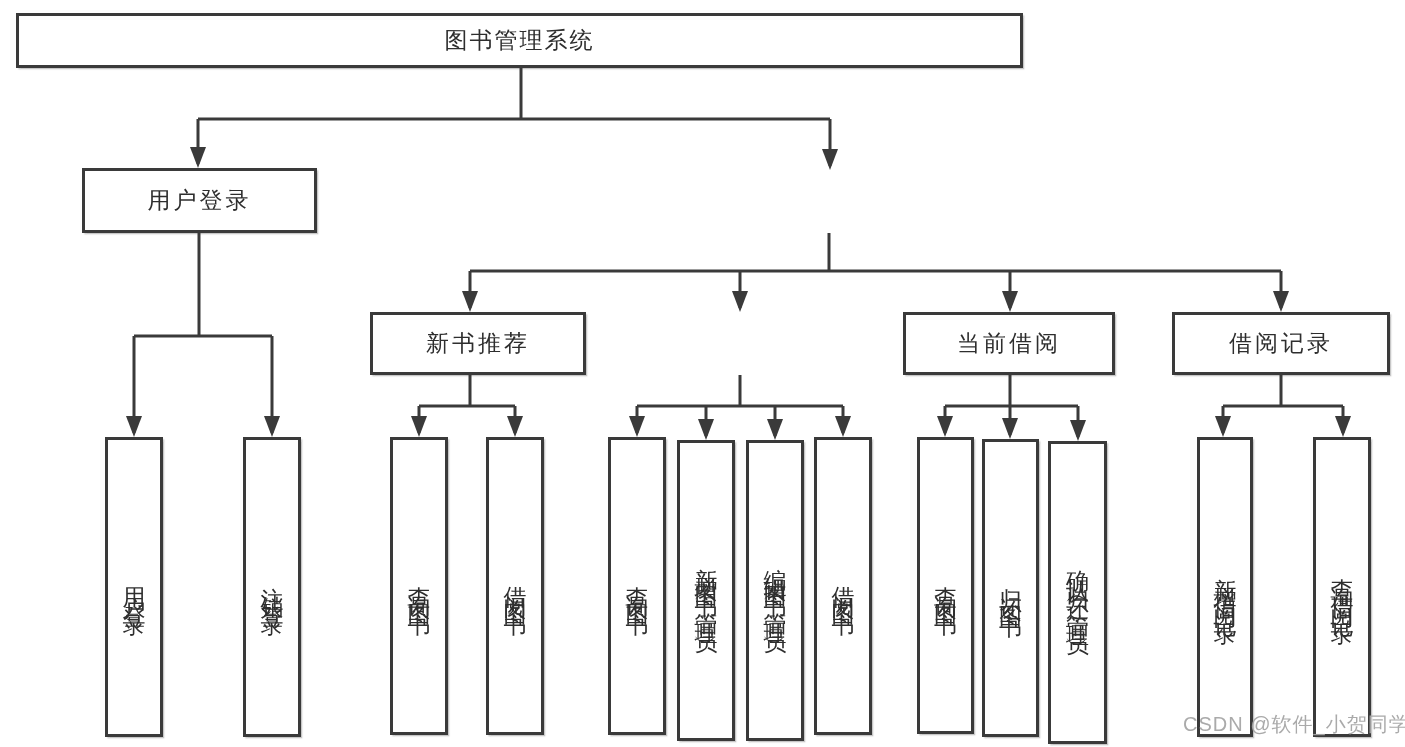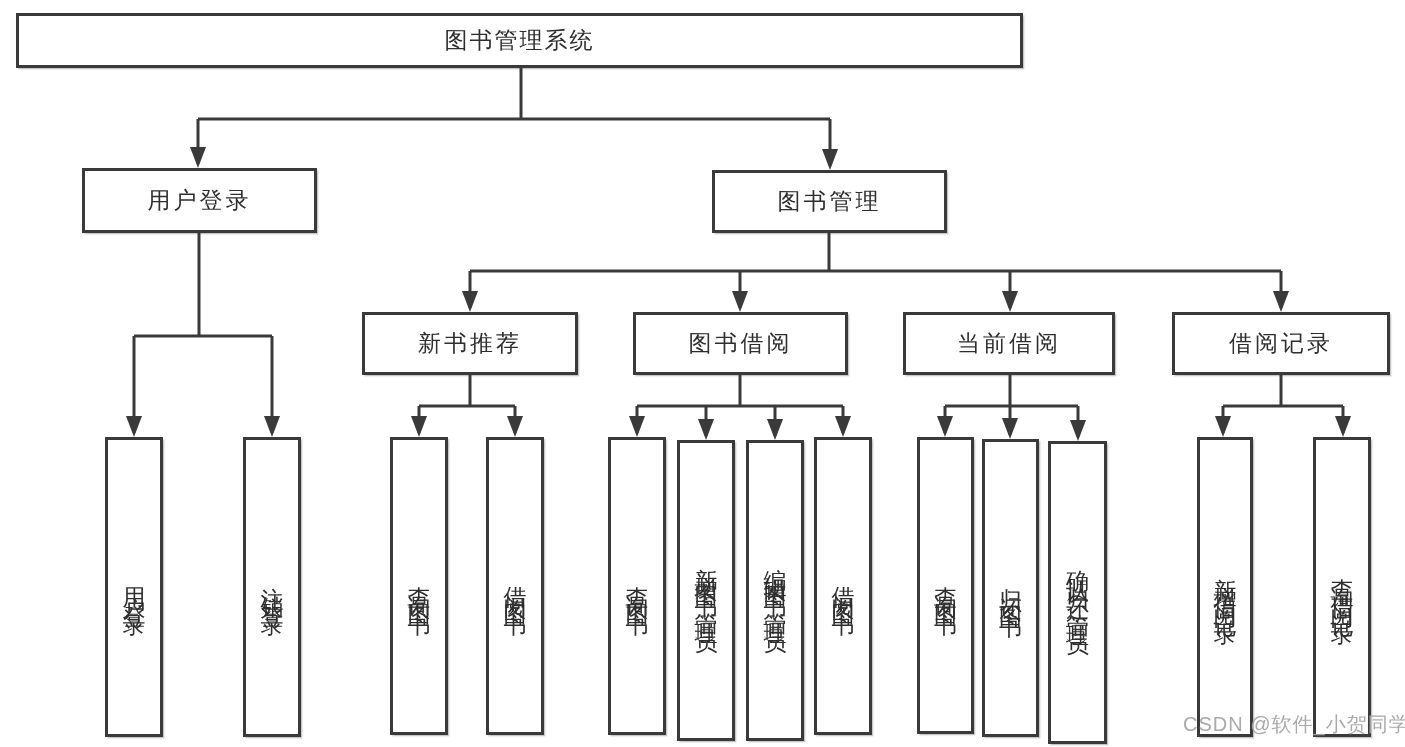--- a/index.html
+++ b/index.html
@@ -35,29 +35,23 @@
 
 <div class="stage">
 
   <div class="node title" style="left:16px; top:13px; width:1007px; height:55px;">
     <span>图书管理系统</span>
   </div>
 
   <div class="node" style="left:82px; top:168px; width:235px; height:65px;">
     <span>用户登录</span>
   </div>
-  <div class="node" style="left:712px; top:170px; width:235px; height:63px;">
-    <span>图书管理</span>
-  </div>
 
-  <div class="node" style="left:362px; top:312px; width:216px; height:63px;">
+  <div class="node" style="left:370px; top:312px; width:216px; height:63px;">
     <span>新书推荐</span>
-  </div>
-  <div class="node" style="left:633px; top:312px; width:215px; height:63px;">
-    <span>图书借阅</span>
   </div>
   <div class="node" style="left:903px; top:312px; width:212px; height:63px;">
     <span>当前借阅</span>
   </div>
   <div class="node" style="left:1172px; top:312px; width:218px; height:63px;">
     <span>借阅记录</span>
   </div>
 
   <div class="node v" style="left:105px; top:437px; width:58px; height:300px;">
     <span>用户登录</span>

